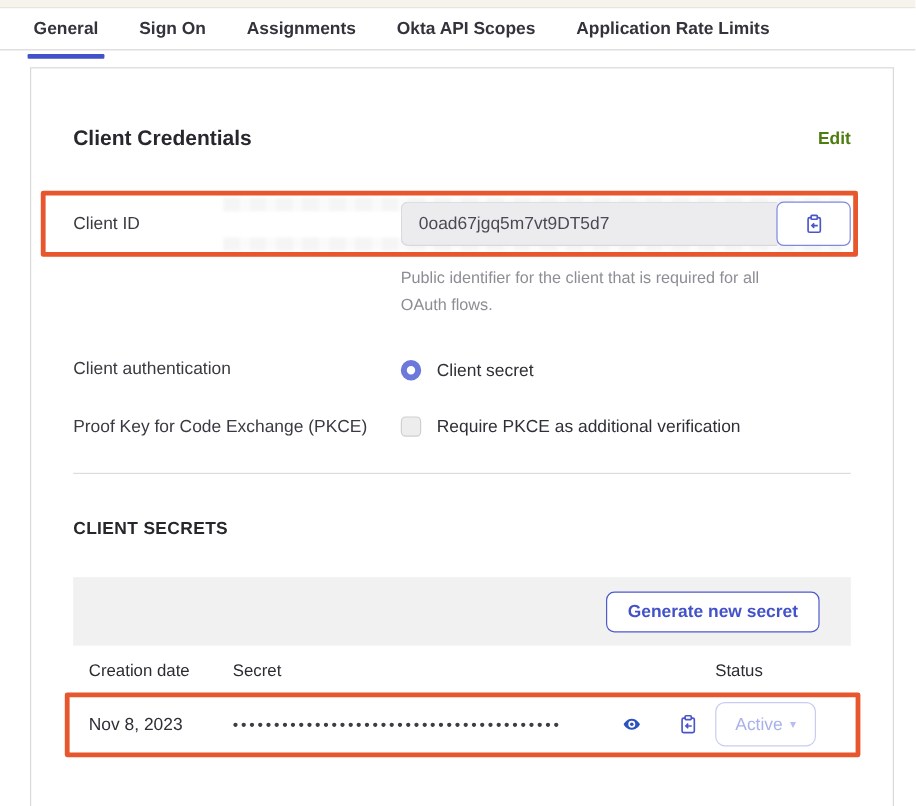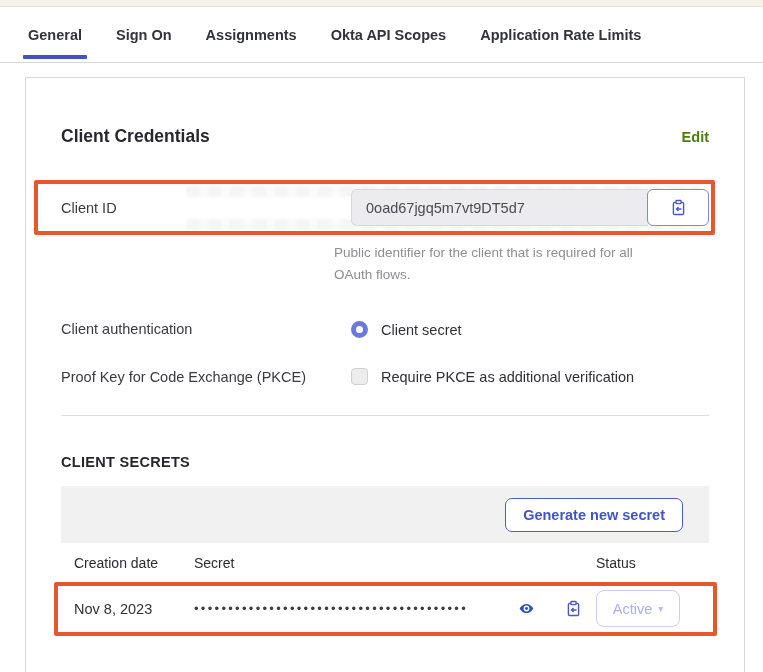--- a/index.html
+++ b/index.html
@@ -4,37 +4,37 @@
 <style>
   * { box-sizing: border-box; margin: 0; padding: 0; }
   html, body { width: 763px; height: 672px; overflow: hidden; background: #ffffff;
     font-family: "Liberation Sans", sans-serif; color: #2f2f37; }
 
   
   .top-strip { height: 7px; background: #f6f3ed; border-bottom: 1px solid #e5e1d8; }
 
   
   .tab-bar { display: flex; align-items: center; gap: 34px; padding: 0 0 0 28px;
-    height: 56px; border-bottom: 1px solid #d7d7da; background: #fff; }
+    height: 35px; border-bottom: 1px solid #d7d7da; background: #fff; }
   .tab { position: relative; height: 47px; display: flex; align-items: center;
     font-size: 14.5px; font-weight: 700; color: #33333b; cursor: pointer; white-space: nowrap; }
   .tab.active::after { content: ""; position: absolute; left: -5px; right: -5px; bottom: -1px;
     height: 4px; background: #4352c8; border-radius: 1px; }
 
   
   .card { margin: 14px 18px 0 25px; width: 720px; height: 660px;
     border: 1px solid #d9d9dd; background: #fff; padding: 0 35px; }
 
   .section-header { display: flex; justify-content: space-between; align-items: center;
     margin-top: 48px; }
   .section-title { font-size: 17.5px; font-weight: 700; color: #27272e; }
   .edit-link { font-size: 14.5px; font-weight: 700; color: #4d7c0f; cursor: pointer; }
 
   
-  .field-row { display: flex; align-items: center; position: relative; gap: 17px; }
+  .field-row { display: flex; align-items: center; position: relative; }
   .field-label { width: 273px; flex: 0 0 273px; font-size: 14.5px; color: #3a3a42; }
 
   
   .client-id-row { margin-top: 34px; height: 53px; }
   .hl-box { position: absolute; border: 4px solid #e7562c; border-radius: 2px;
     pointer-events: none; z-index: 3; }
   .hl-client-id { top: -1px; bottom: -1px; left: -27px; right: -6px; }
   .redact { position: absolute; left: 125px; width: 515px; height: 11px;
     background: repeating-linear-gradient(90deg,#ededed 0 14px,#f7f7f7 14px 22px);
     filter: blur(1.5px); opacity: .55; z-index: 0; }
@@ -61,21 +61,21 @@
   .checkbox { width: 17px; height: 17px; border-radius: 4px; flex: 0 0 17px;
     border: 1.5px solid #cfcfd4; background: #ededee; }
   .pkce-row { margin-top: 30px; }
 
   .divider { border: none; border-top: 1px solid #dcdcdf; margin-top: 30px; }
 
   .secrets-title { margin-top: 38px; font-size: 14.5px; font-weight: 700;
     letter-spacing: .3px; color: #26262d; }
 
   
-  .secrets-table { margin-top: 16px; }
+  .secrets-table { margin-top: 32px; }
   .table-toolbar { height: 57px; background: #f1f1f2; display: flex; align-items: center;
     justify-content: flex-end; padding-right: 26px; }
   .generate-btn { height: 34px; padding: 0 17px; background: #fff; border: 1.5px solid #4e59cb;
     border-radius: 7px; color: #4352c8; font-weight: 700; font-size: 14.5px; cursor: pointer;
     font-family: "Liberation Sans", sans-serif; }
 
   .thead { display: flex; align-items: center; height: 41px; padding: 0 16px 0 13px;
     border-bottom: 1px solid #dcdcdf; font-size: 14px; font-weight: 400; color: #2b2b33; }
   .col-date { width: 120px; flex: 0 0 120px; }
   .col-secret { flex: 1; display: flex; align-items: center; }

